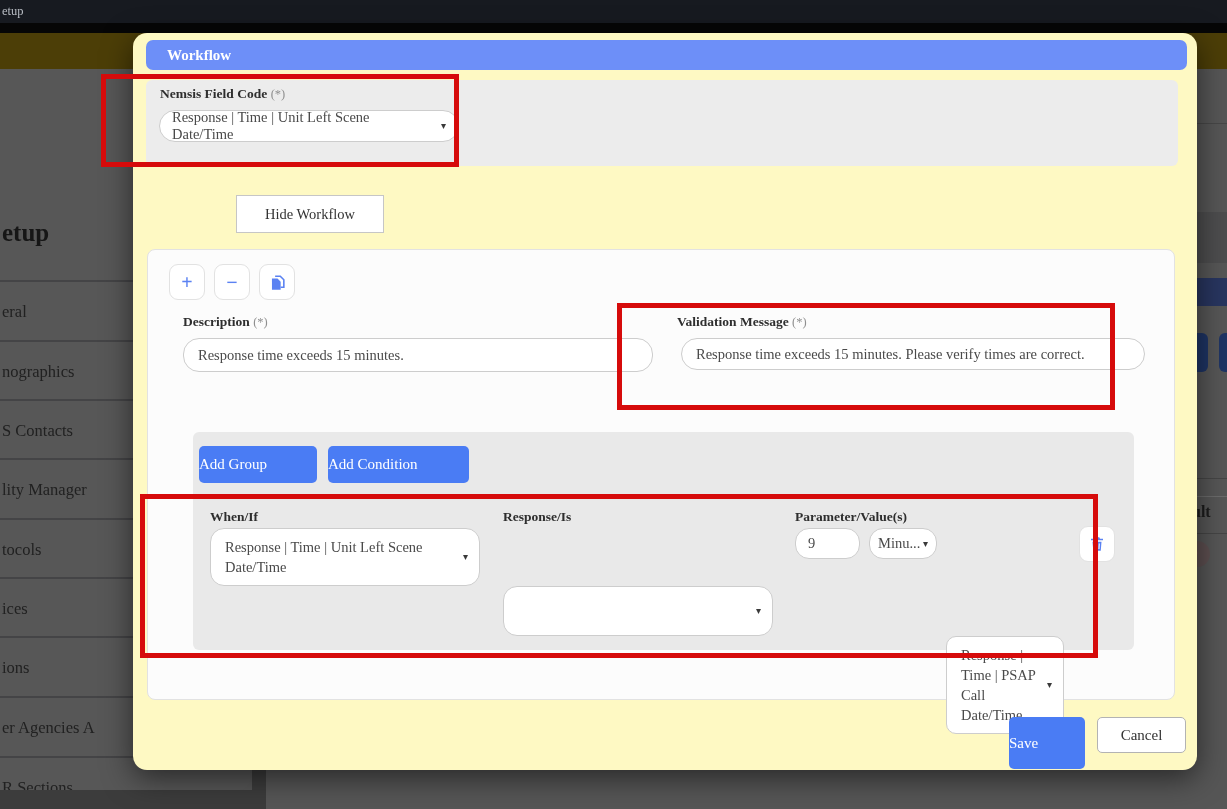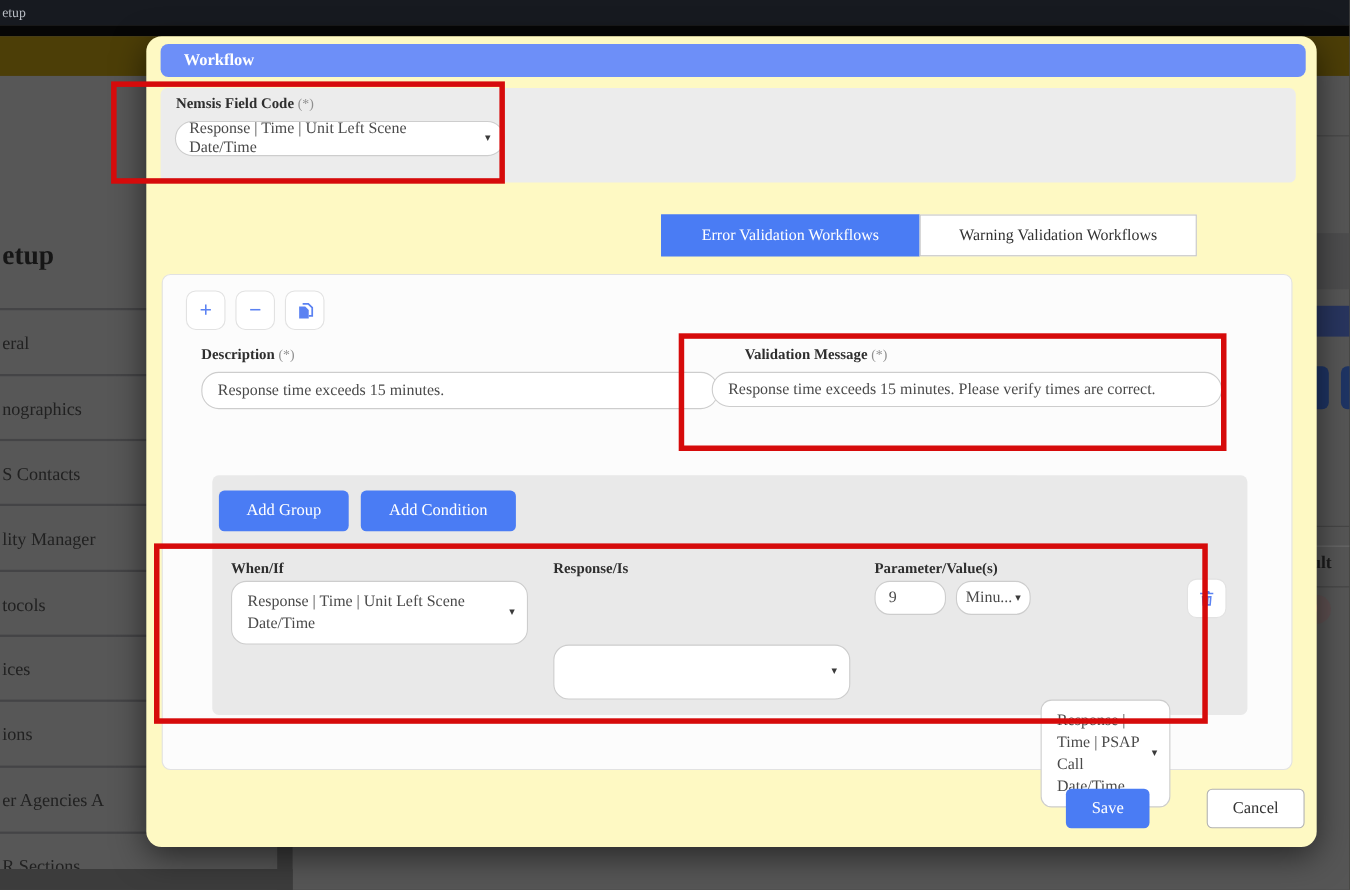--- a/index.html
+++ b/index.html
@@ -44,21 +44,21 @@
        font-size:14.5px;display:flex;align-items:center;justify-content:center;}
   .tab.active{background:#4a7cf4;border-color:#4a7cf4;color:#fff;}
   
   .bigpanel{left:14px;top:216px;width:1028px;height:451px;background:#fcfcfc;
             border:1px solid #e2e2e2;border-radius:8px;}
   .sqbtn{width:36px;height:36px;background:#fff;border:1px solid #e2e2e2;border-radius:9px;
          display:flex;align-items:center;justify-content:center;color:#5b82f2;
          font-size:20px;font-weight:bold;}
   .graypanel{left:60px;top:399px;width:941px;height:218px;background:#e9e9e9;border-radius:6px;}
   .bluebtn{background:#4a7cf4;border-radius:5px;color:#fff;font-size:15px;
-           display:flex;align-items:center;justify-content:center;}
+           display:flex;align-items:center;justify-content:flex-start;}
   .ddl{background:#fff;border:1px solid #cdcdcd;border-radius:14px;color:#4a4a4a;
        font-size:14.5px;line-height:20px;padding:8px 26px 8px 14px;position:relative;}
   .ddl .caret{position:absolute;right:11px;top:50%;transform:translateY(-50%);}
   .cancelbtn{background:#fff;border:1px solid #b3b3b3;border-radius:5px;color:#333;
              font-size:15px;display:flex;align-items:center;justify-content:center;}
   
   .anno{border:5px solid #d60b0b;z-index:9;pointer-events:none;}
 </style>
 </head>
 <body>
@@ -112,25 +112,22 @@
     <div class="abs fieldpanel"></div>
     <div class="abs lbl" style="left:27px;top:53px">
       <span>Nemsis Field Code</span>
       <span class="req">(*)</span>
     </div>
     <div class="abs field" style="left:26px;top:77px;width:300px;height:32px;border-radius:16px;padding:0 12px;gap:7px">
       <span>Response | Time | Unit Left Scene Date/Time</span>
       <span class="caret">▾</span>
     </div>
 
-    <div class="abs tab active" style="left:468px;width:235px">
-      <span>Error Validation Workflows</span>
-    </div>
-    <div class="abs tab" style="left:703px;width:252px">
-      <span>Warning Validation Workflows</span>
+    <div class="abs tab" style="left:103px;width:148px">
+      <span>Hide Workflow</span>
     </div>
 
     <div class="abs bigpanel"></div>
 
     <div class="abs sqbtn" style="left:36px;top:231px">
       <span>+</span>
     </div>
     <div class="abs sqbtn" style="left:81px;top:231px">
       <span>−</span>
     </div>
@@ -148,21 +145,21 @@
       <span class="req">(*)</span>
     </div>
     <div class="abs field" style="left:50px;top:305px;width:470px;height:32px;border-radius:16px;padding:16px 14px">
       <span>Response time exceeds 15 minutes.</span>
     </div>
 
     <div class="abs lbl" style="left:544px;top:281px">
       <span>Validation Message</span>
       <span class="req">(*)</span>
     </div>
-    <div class="abs field" style="left:514px;top:305px;width:464px;height:32px;border-radius:16px;padding:0 14px">
+    <div class="abs field" style="left:548px;top:305px;width:464px;height:32px;border-radius:16px;padding:0 14px">
       <span>Response time exceeds 15 minutes. Please verify times are correct.</span>
     </div>
 
     <div class="abs graypanel"></div>
 
     <div class="abs bluebtn" style="left:66px;top:413px;width:118px;height:37px">
       <span>Add Group</span>
     </div>
     <div class="abs bluebtn" style="left:195px;top:413px;width:141px;height:37px">
       <span>Add Condition</span>
@@ -192,21 +189,21 @@
       <span class="caret">▾</span>
     </div>
     <div class="abs sqbtn" style="left:946px;top:493px">
       <span style="display:flex">
         <svg viewBox="0 0 24 24" width="18" height="18" fill="#5b82f2">
           <path d="M9 3h6l1 2h4v2H4V5h4l1-2zM6 9h12l-1 12H7L6 9zm3.6 2.2.5 7.6h1.4l-.5-7.6H9.6zm4.8 0-.5 7.6h1.4l.5-7.6h-1.4z"></path>
         </svg>
       </span>
     </div>
 
-    <div class="abs bluebtn" style="left:836px;top:684px;width:76px;height:36px">
+    <div class="abs bluebtn" style="left:876px;top:684px;width:76px;height:52px">
       <span>Save</span>
     </div>
     <div class="abs cancelbtn" style="left:964px;top:684px;width:89px;height:36px">
       <span>Cancel</span>
     </div>
   </div>
 
   <div class="abs anno" style="left:101px;top:74px;width:358px;height:93px"></div>
   <div class="abs anno" style="left:617px;top:303px;width:498px;height:107px"></div>
   <div class="abs anno" style="left:140px;top:494px;width:958px;height:164px"></div>

